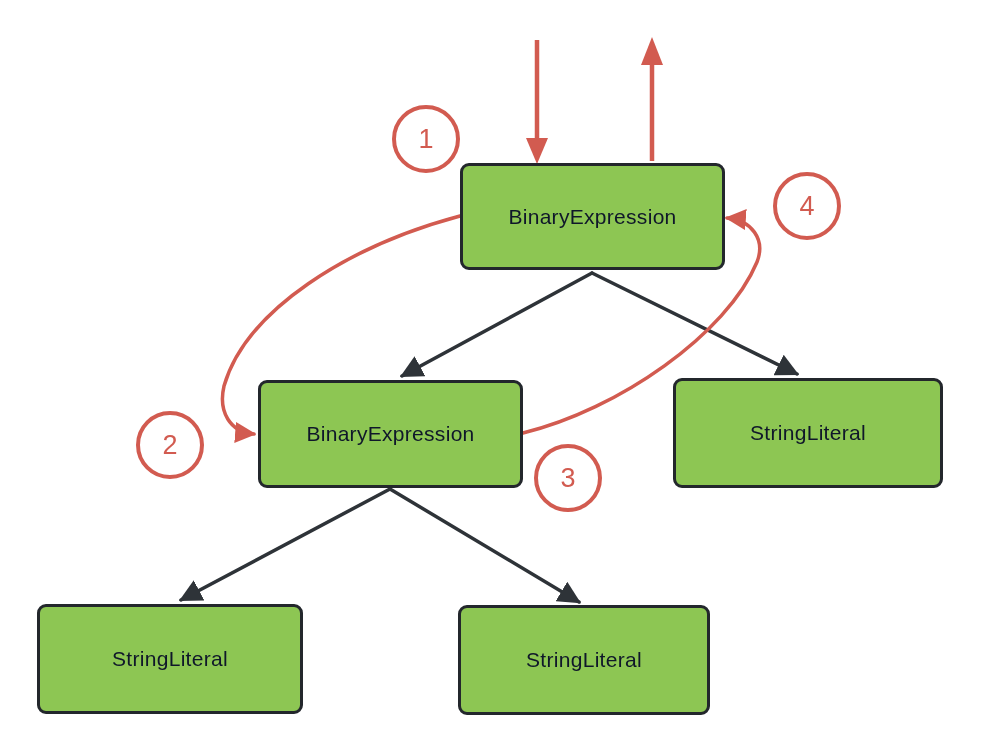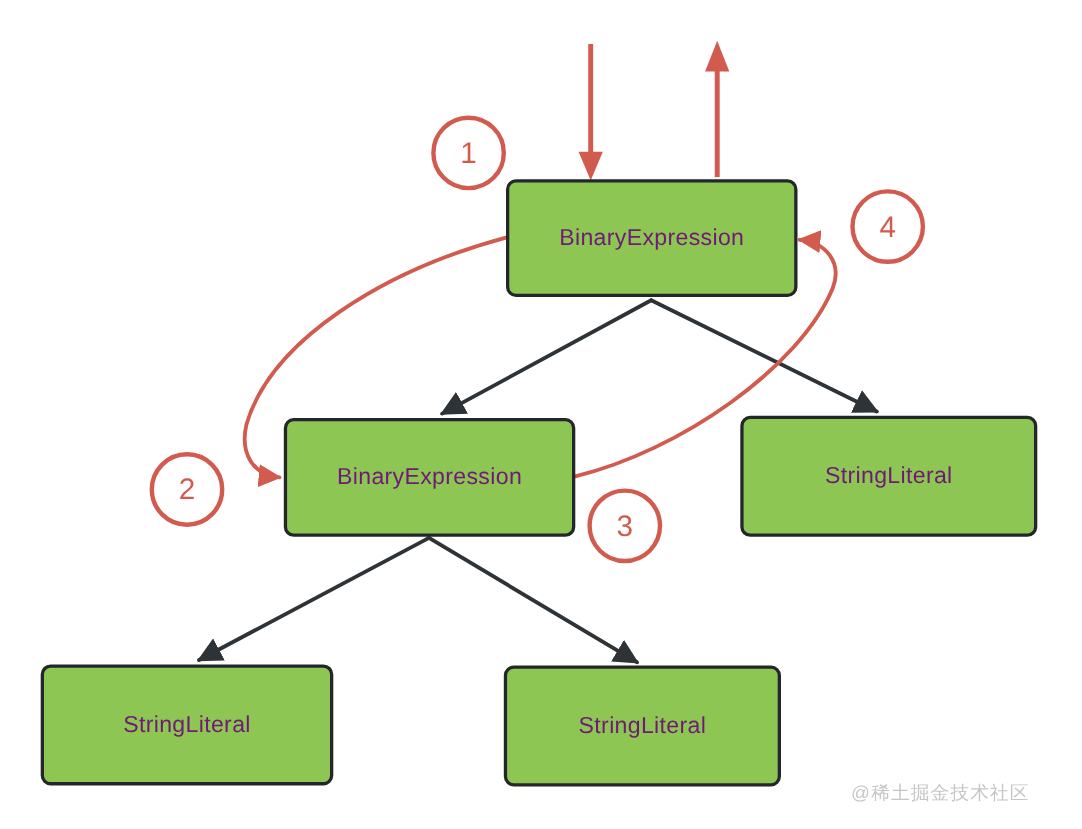--- a/index.html
+++ b/index.html
@@ -29,21 +29,21 @@
   .node {
     position: absolute;
     box-sizing: border-box;
     background: var(--node-fill, #8dc653);
     border: 3px solid var(--node-border, #23272c);
     border-radius: 9px;
     display: flex;
     align-items: center;
     justify-content: center;
     font-size: 21px;
-    color: #701a75;
+    color: #0f172a;
     letter-spacing: 0.3px;
   }
   .badge {
     position: absolute;
     box-sizing: border-box;
     width: 68px;
     height: 68px;
     border: 4px solid var(--accent-red, #d25b50);
     border-radius: 50%;
     display: flex;
@@ -133,15 +133,14 @@
   <div class="badge" style="left:136px; top:411px;">
     <span>2</span>
   </div>
   <div class="badge" style="left:534px; top:444px;">
     <span>3</span>
   </div>
   <div class="badge" style="left:773px; top:172px;">
     <span>4</span>
   </div>
 
-  <div class="watermark">@稀土掘金技术社区</div>
 
 </div>
 
 </body></html>

